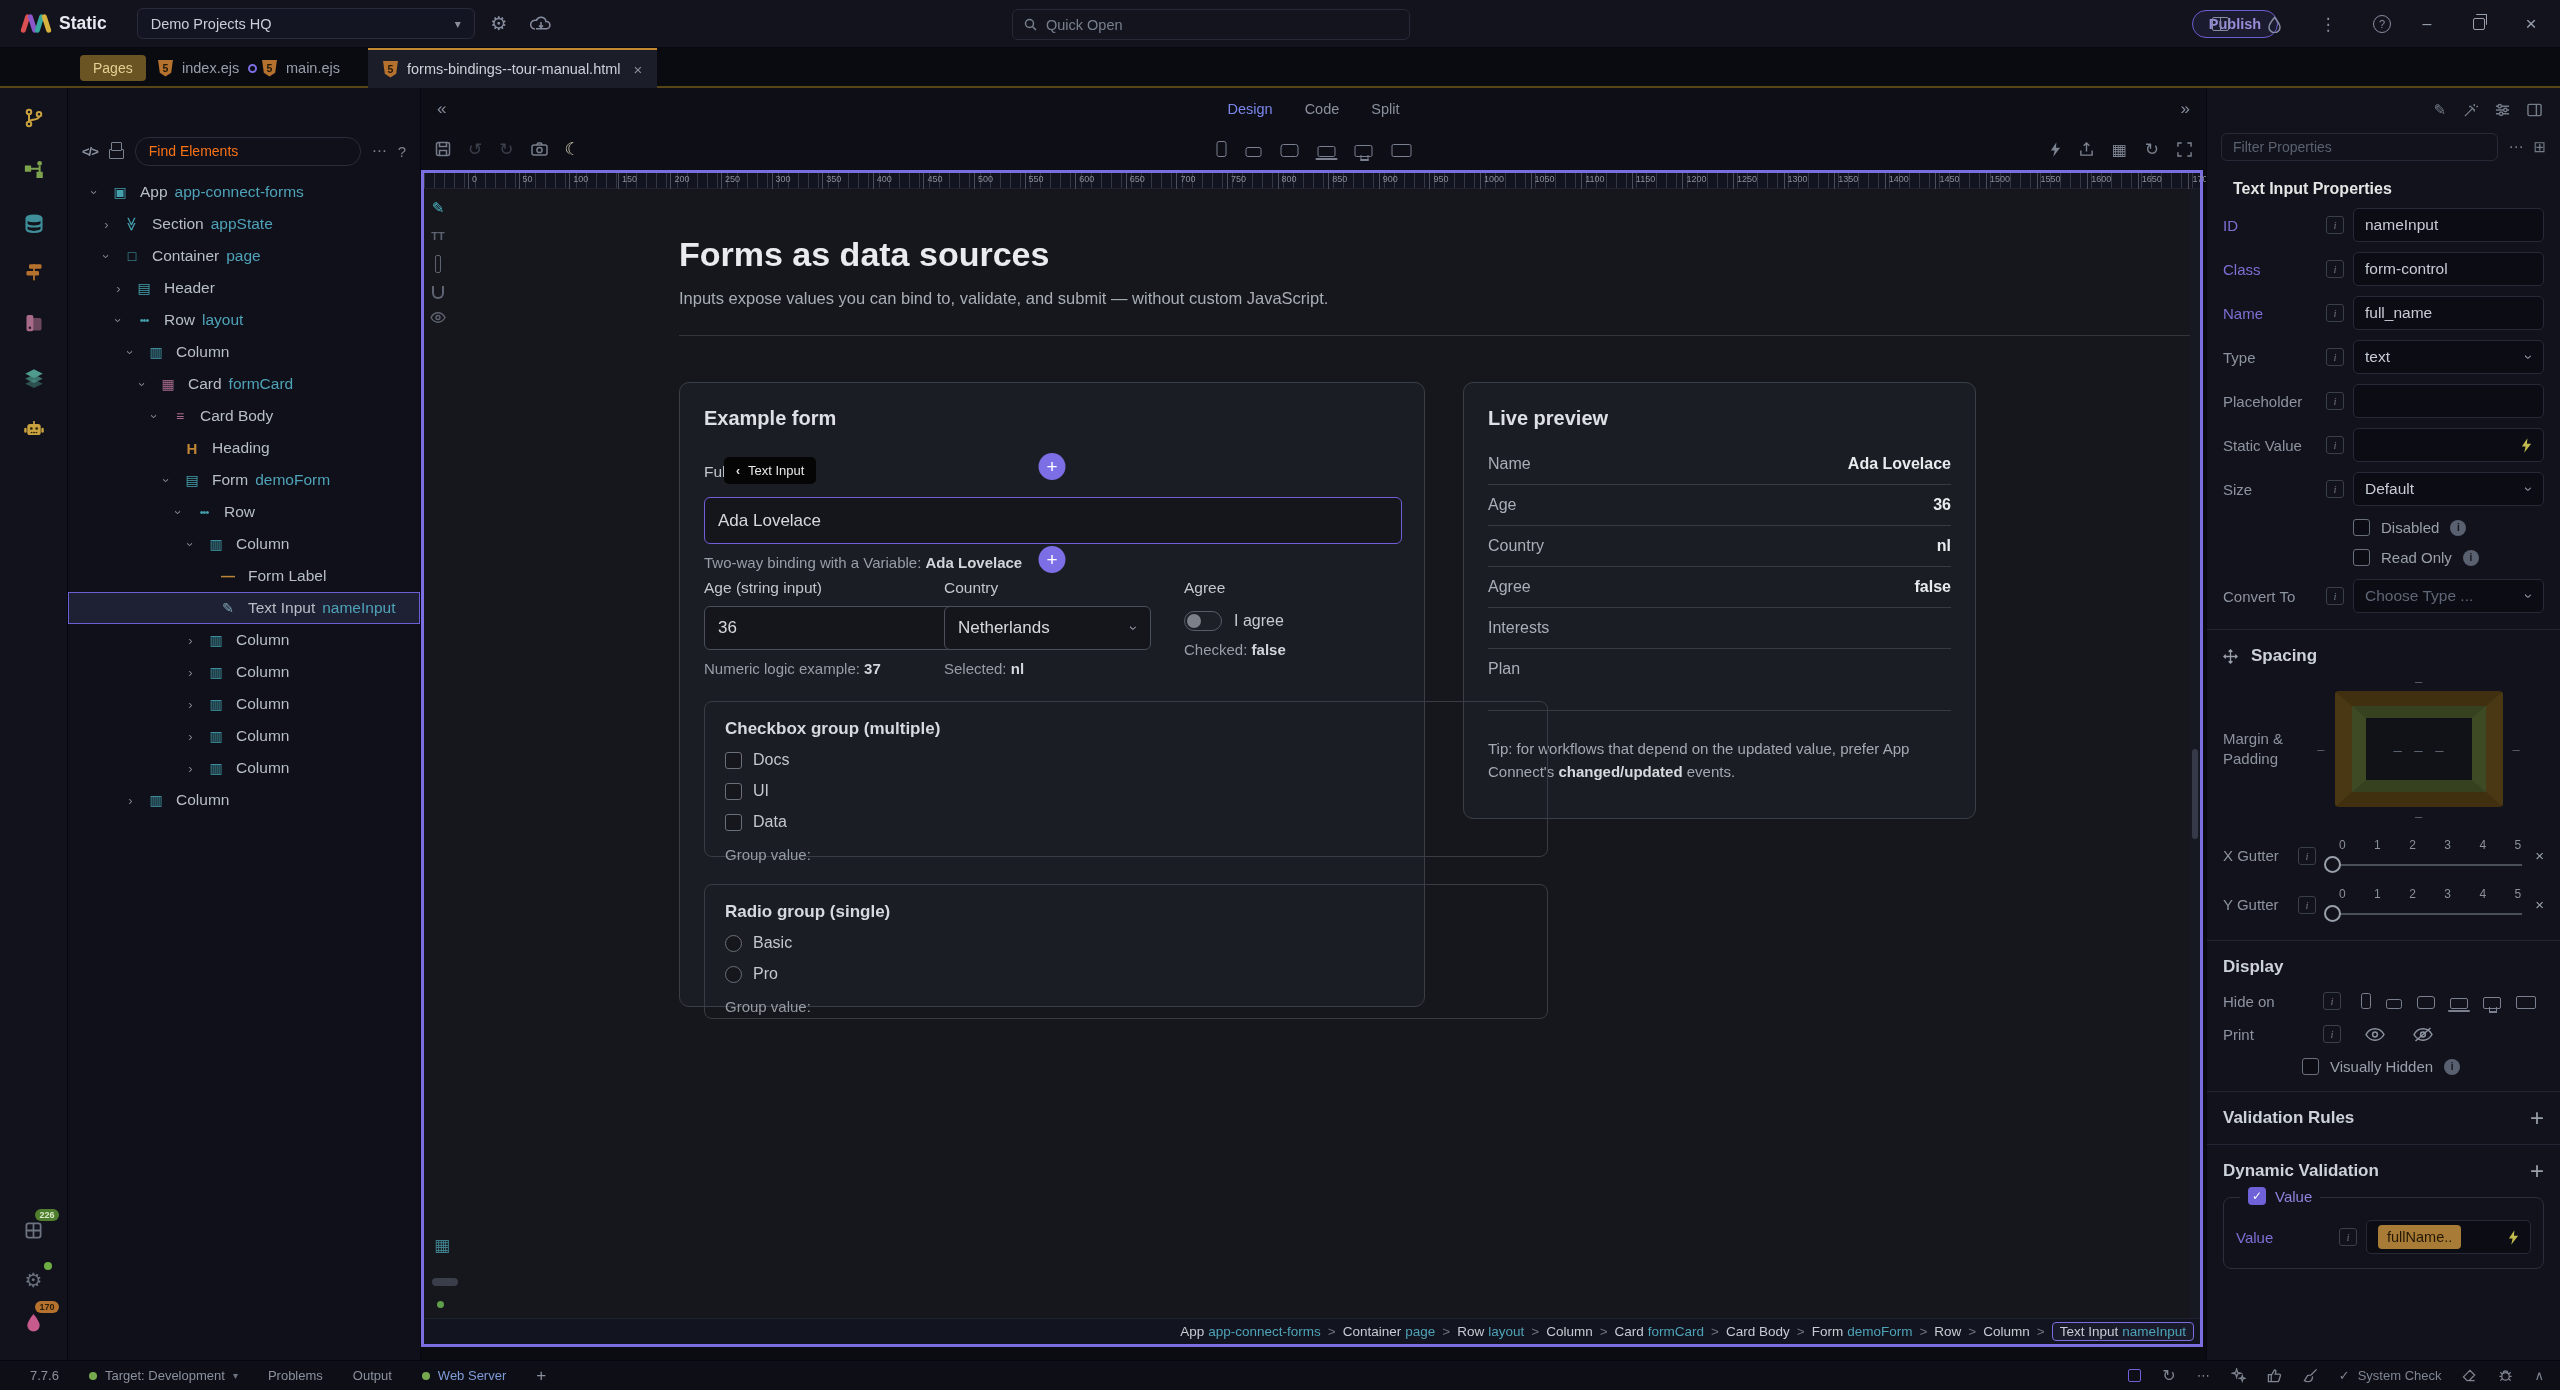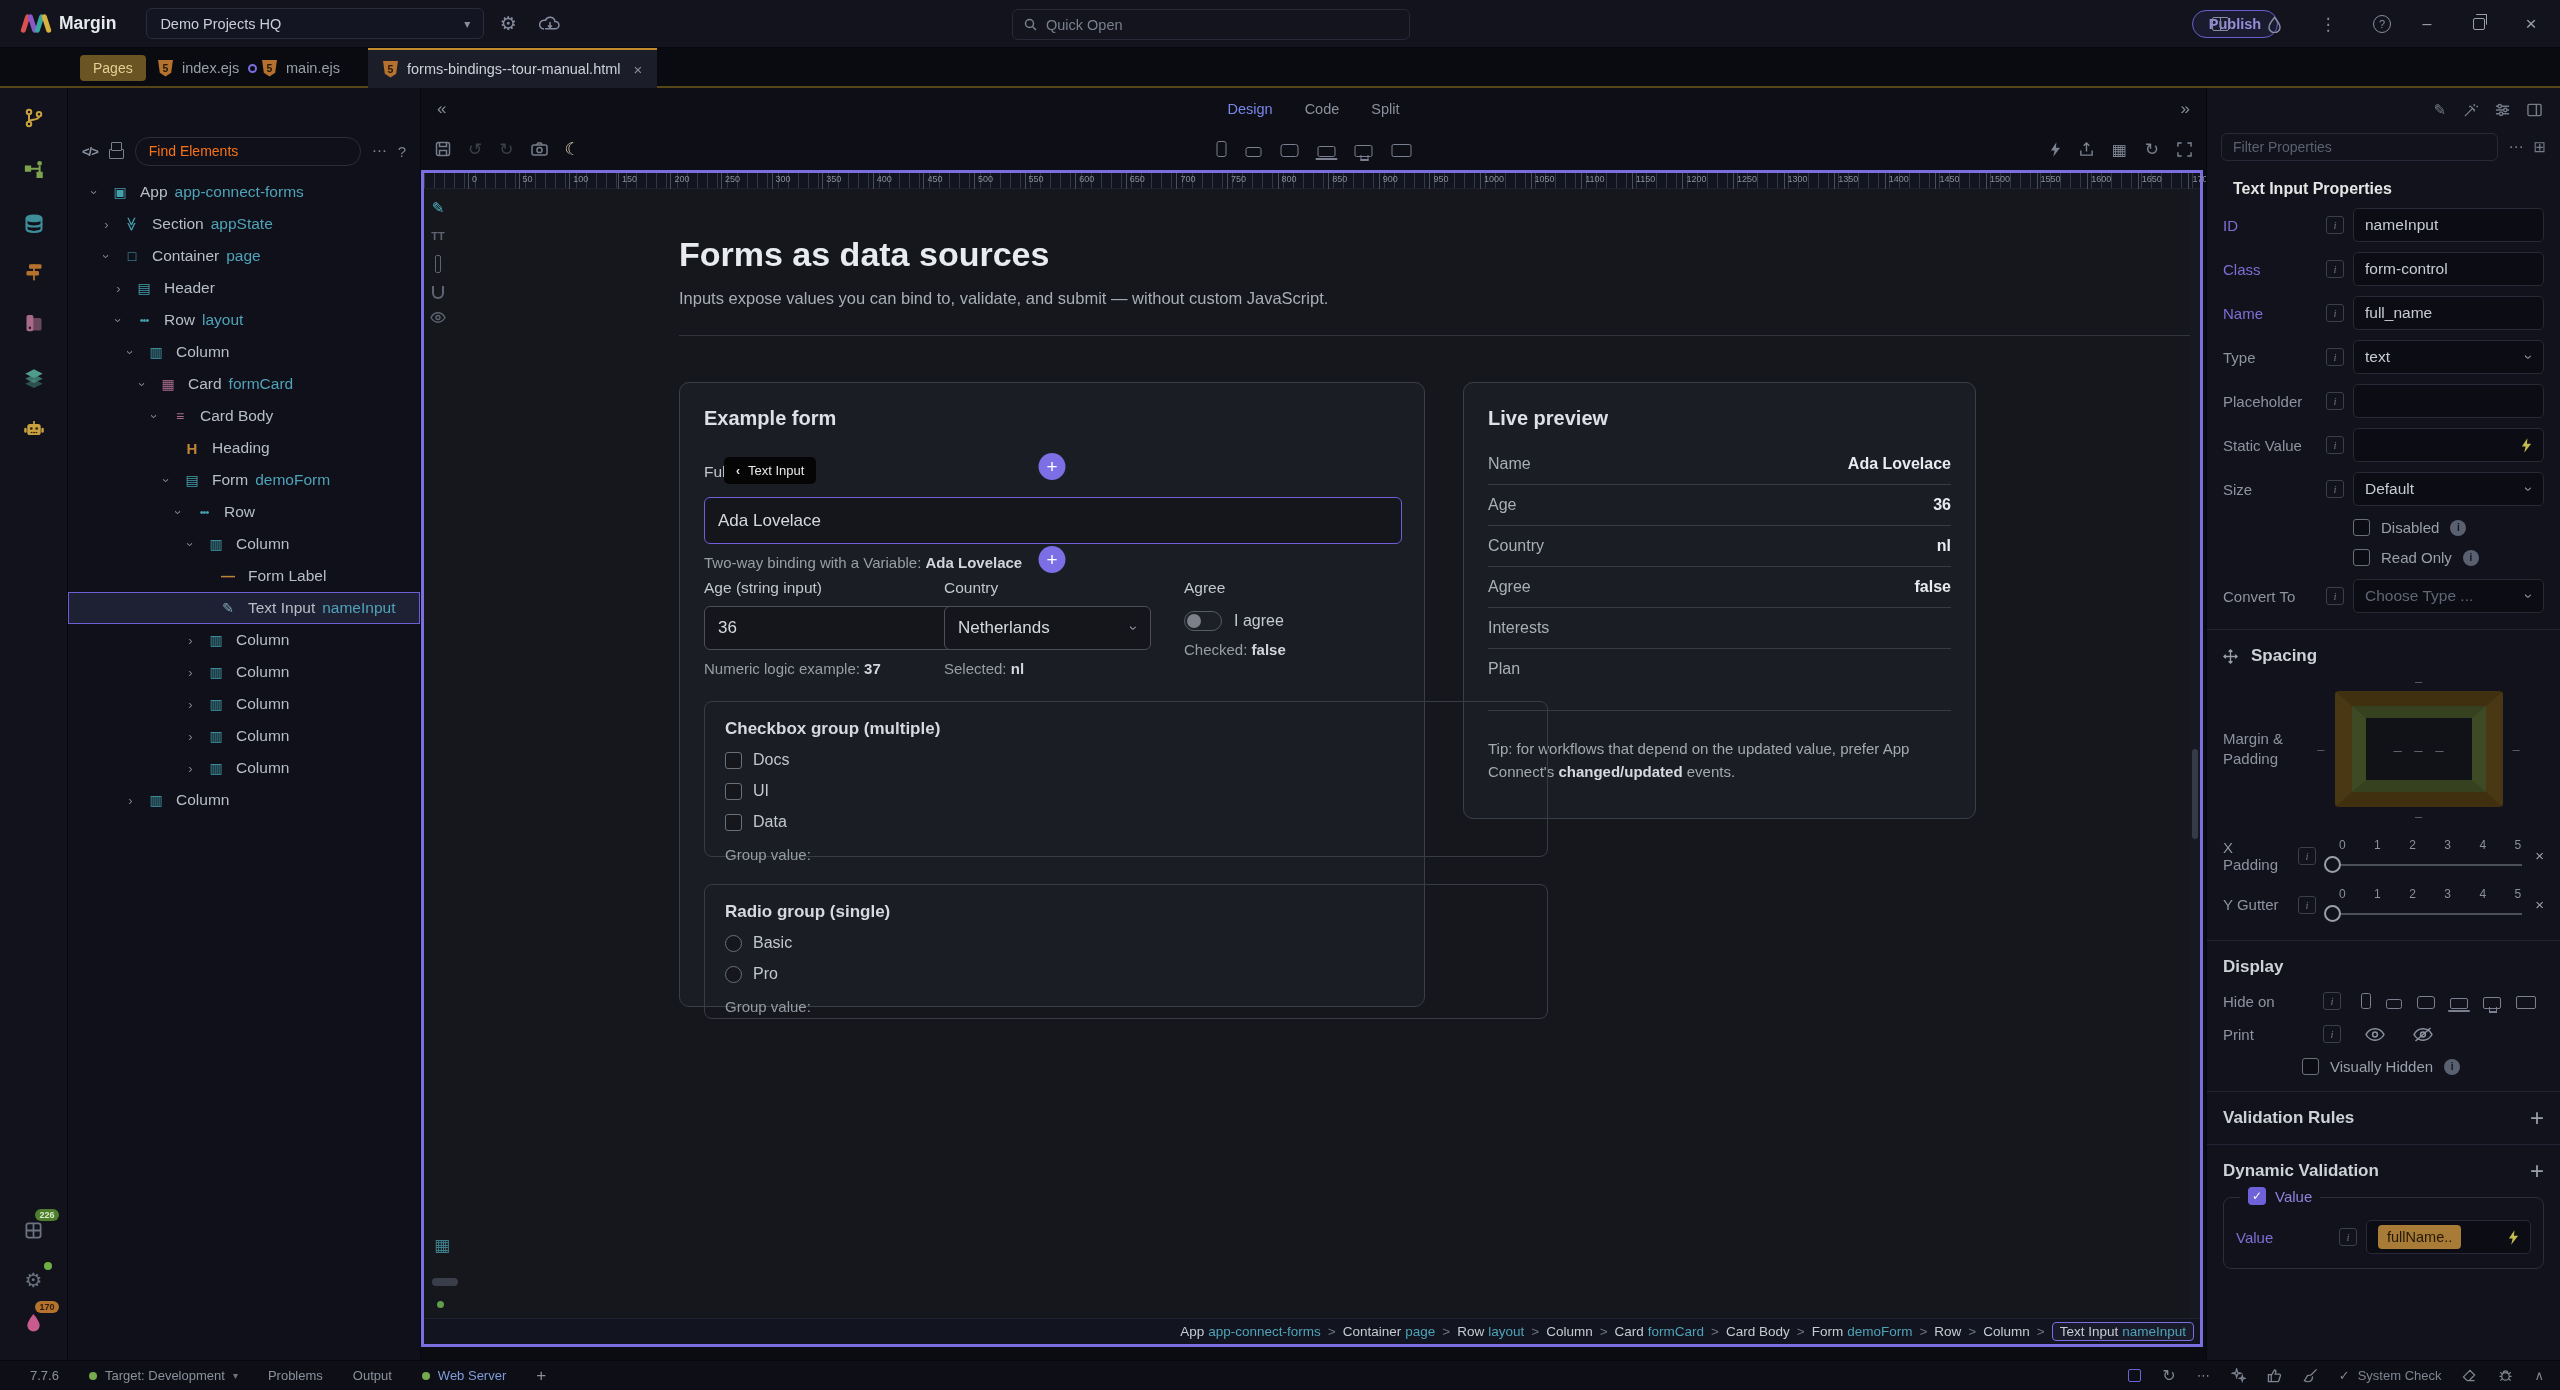--- a/index.html
+++ b/index.html
@@ -206,21 +206,21 @@
 <body>
 
 <div id="titlebar">
   <div class="brand">
     <div class="wlogo">
         <span class="b1"></span>
         <span class="b2"></span>
         <span class="b3"></span>
         <span class="b4"></span>
       </div>
-    <span class="brand-name">Margin</span>
+    <span class="brand-name">Static</span>
   </div>
   <div class="project-select">
     <span>Demo Projects HQ</span>
     <span class="carat">▾</span>
   </div>
   <span class="tbico ico" style="font-size:19px;">⚙</span>
   <span class="tbico ico">
     <svg width="22" height="16" viewBox="0 0 22 16" fill="none" stroke="#868da0" stroke-width="1.5">
         <path d="M5 13 a4.4 4.4 0 1 1 1.4-8.6 a5 5 0 0 1 9.6 1.2 a3.6 3.6 0 0 1 .6 7.2 H6"></path>
         <path d="M11 6v5 M9 9.5 l2 2 2-2"></path>
@@ -857,21 +857,21 @@
         <span class="bm-dash">–</span>
         <div class="bm-margin">
           <div class="bm-pad">–&nbsp;&nbsp;&nbsp;–&nbsp;&nbsp;&nbsp;–</div>
         </div>
         <span class="bm-dash">–</span>
       </div>
       <span class="bm-dash">–</span>
     </div>
   </div>
   <div class="gutter">
-    <span class="gut-label">X Padding</span>
+    <span class="gut-label">X Gutter</span>
     <span class="pinfo">i</span>
     <div class="gut-slider">
       <div class="gut-ticks">
           <span>0</span>
           <span>1</span>
           <span>2</span>
           <span>3</span>
           <span>4</span>
           <span>5</span>
         </div>

